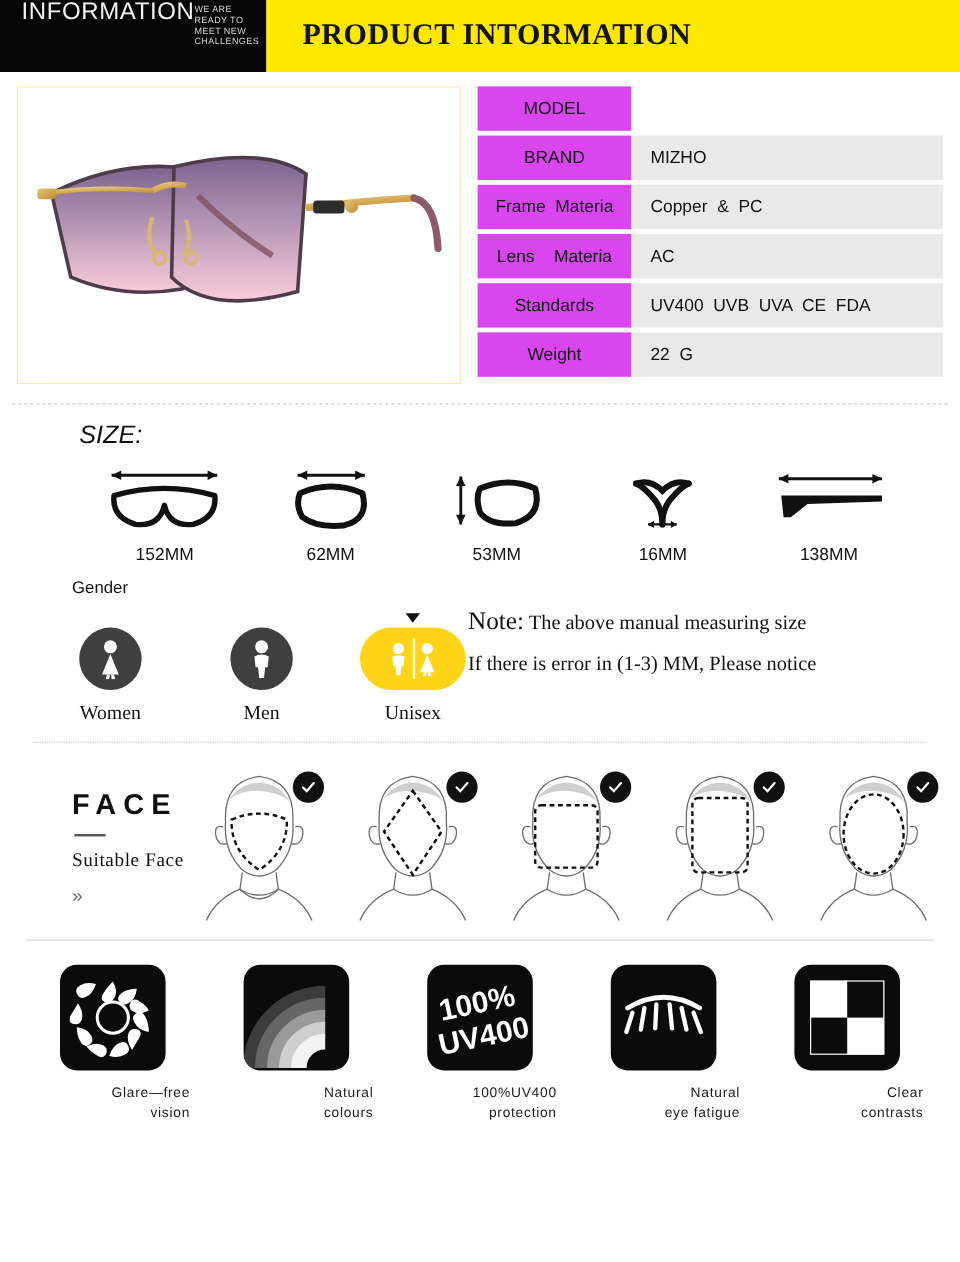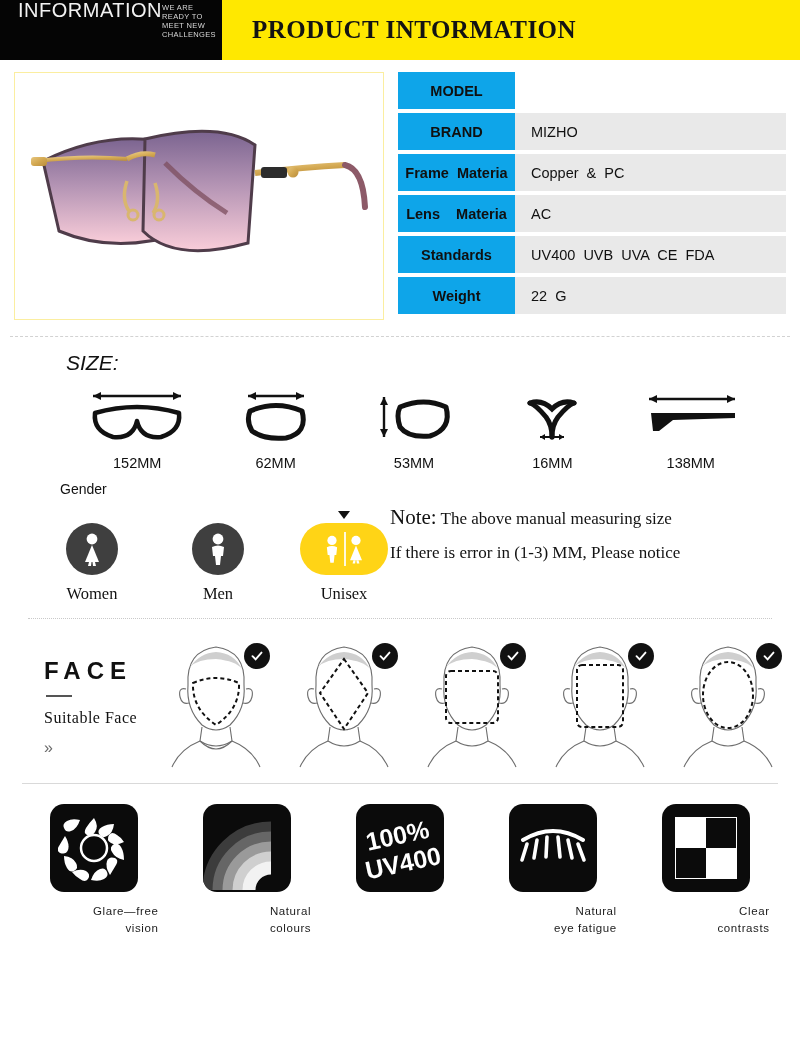--- a/index.html
+++ b/index.html
@@ -34,22 +34,22 @@
   .top-row{display:flex;padding:12px 14px 0 14px;box-sizing:border-box;}
   .photo-frame{
     width:370px;height:248px;border:1.5px solid #fbeea0;
     background:#fff;position:relative;box-sizing:border-box;overflow:hidden;
   }
   .glasses-svg{position:absolute;left:0;top:0;}
 
   .spec-table{flex:1;margin-left:14px;display:flex;flex-direction:column;gap:4px;}
   .spec-row{display:flex;height:37px;}
   .spec-key{
-    width:117px;background:#0ea5e9;display:flex;align-items:center;
-    justify-content:center;font-size:14.5px;font-weight:700;color:#101010;
+    width:128px;background:#d946ef;display:flex;align-items:center;
+    justify-content:center;font-size:14.5px;font-weight:400;color:#101010;
     box-sizing:border-box;padding:0 6px;white-space:pre;
   }
   .spec-val{
     flex:1;background:#e9e9e9;display:flex;align-items:center;
     padding-left:16px;font-size:14.5px;color:#111;box-sizing:border-box;white-space:pre;
   }
 
   
   .dash-divider{
     height:0;border-top:1.5px dashed #d2d2d2;margin:16px 10px 0 10px;
@@ -96,21 +96,21 @@
   }
   .note-box{flex:1;padding-top:24px;padding-right:12px;}
   .note-line{
     font-family:"Liberation Serif", serif;
     font-size:17px;color:#121212;margin-bottom:13px;white-space:nowrap;
   }
   .note-strong{font-size:21px;}
 
   
   .face-section{display:flex;padding:18px 0 0 0;align-items:flex-start;}
-  .face-left{width:160px;padding-left:44px;box-sizing:border-box;padding-top:20px;}
+  .face-left{width:160px;padding-left:60px;box-sizing:border-box;padding-top:20px;}
   .face-title{
     font-size:24px;font-weight:700;letter-spacing:6px;color:#111;margin:0;
   }
   .face-rule{width:26px;height:2px;background:#555;margin:10px 0 12px 2px;}
   .face-sub{
     font-family:"Liberation Serif", serif;font-size:16px;color:#111;letter-spacing:.5px;
   }
   .face-chev{font-size:16px;color:#6a6a6a;margin-top:12px;}
   .face-items{flex:1;display:flex;justify-content:space-between;padding-right:16px;}
   .face-item{position:relative;width:112px;height:132px;}
@@ -494,20 +494,22 @@
 
   <div class="feature">
     <div class="feature-icon">
       <svg width="88" height="88" viewBox="0 0 88 88">
         <g transform="rotate(-12 44 44)" fill="#fff" font-family="Liberation Sans, sans-serif" font-weight="700">
           <text x="44" y="40" font-size="25" text-anchor="middle">100%</text>
           <text x="44" y="68" font-size="25" text-anchor="middle">UV400</text>
         </g>
       </svg>
     </div>
+    <div class="feature-label">100%UV400
+protection</div>
   </div>
 
   <div class="feature">
     <div class="feature-icon">
       <svg width="70" height="56" viewBox="0 0 70 56">
         <path d="M5 20 Q35 2 65 20" fill="none" stroke="#fff" stroke-width="4" stroke-linecap="round"></path>
         <g stroke="#fff" stroke-width="3.6" stroke-linecap="round">
           <line x1="9" y1="24" x2="4" y2="40"></line>
           <line x1="19" y1="20" x2="16" y2="38"></line>
           <line x1="29" y1="17" x2="28" y2="37"></line>

